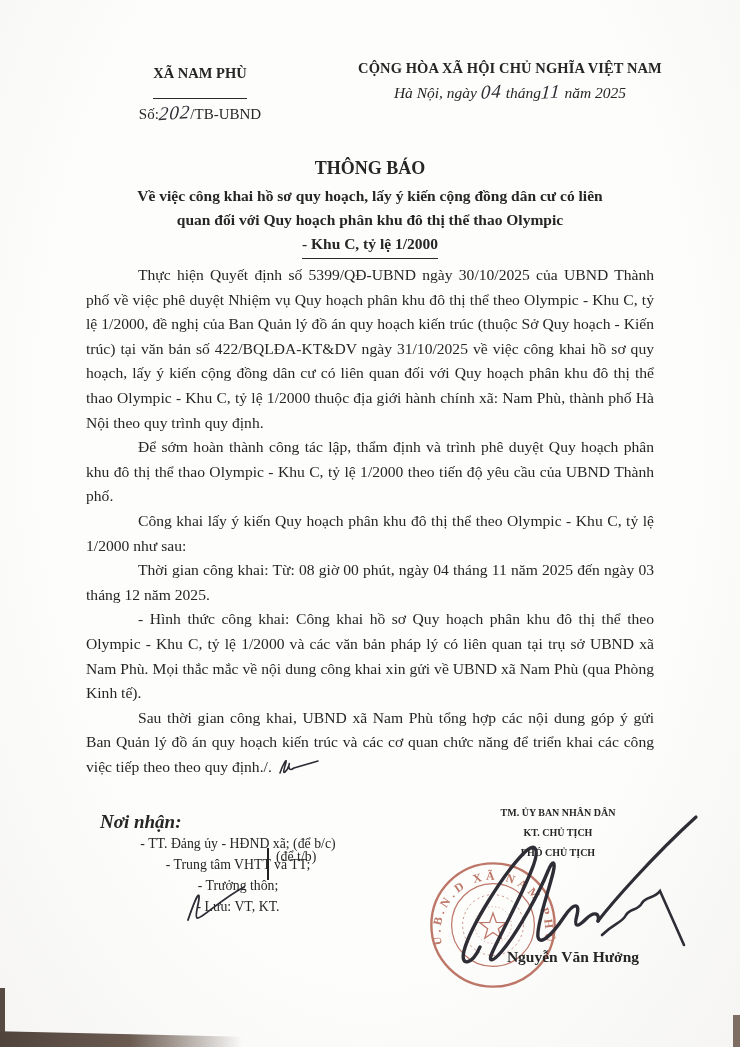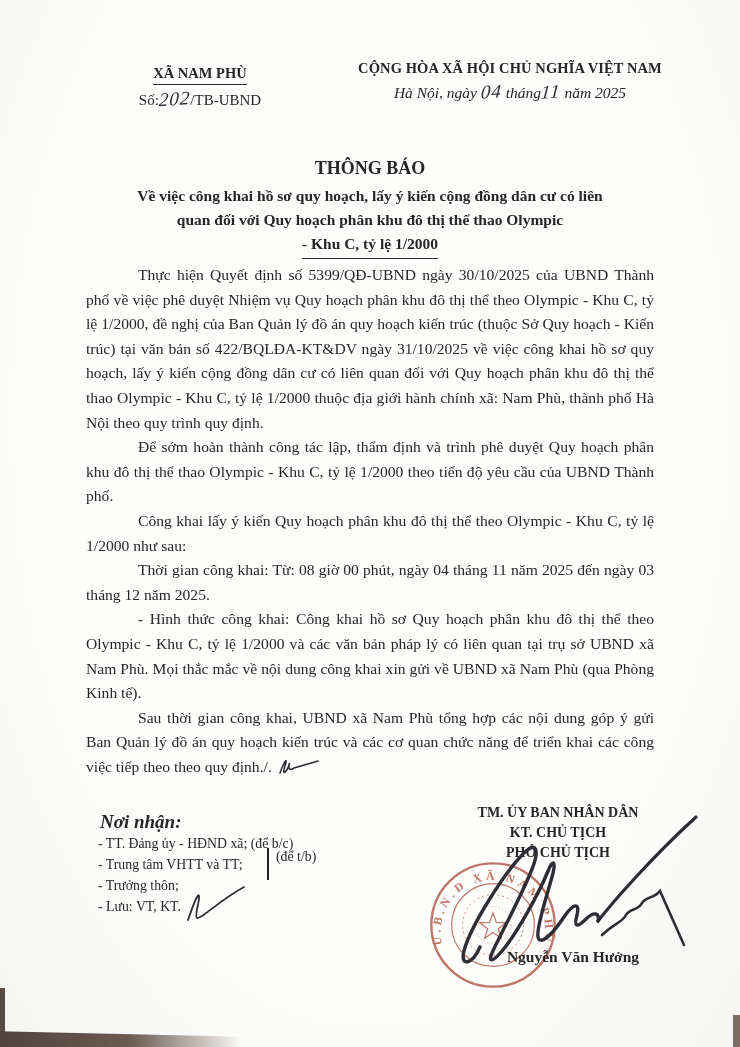--- a/index.html
+++ b/index.html
@@ -13,21 +13,21 @@
   .edge-bottom-left{position:absolute;left:-8px;top:1034px;width:250px;height:18px;
     background:linear-gradient(90deg,#4e423b 0%,#6b5b51 55%,rgba(107,91,81,0) 100%);
     transform:rotate(1.3deg);}
   .edge-bottom-right{position:absolute;right:0;top:1015px;width:7px;height:32px;background:#7d6d63;}
   .paper-tint{position:absolute;inset:0;pointer-events:none;
     background:radial-gradient(ellipse at 50% 40%,rgba(255,255,255,0) 60%,rgba(120,110,100,0.06) 100%);}
   
   .hdr-left{position:absolute;left:70px;top:62px;width:260px;text-align:center;}
   .hdr-left .org1{font-weight:bold;font-size:14.5px;letter-spacing:.2px;}
   .hdr-left .org2{font-weight:bold;font-size:14.5px;margin-top:3px;}
-  .hdr-left .org2 span{display:inline-block;border-bottom:1.4px solid #2b2b2b;padding-bottom:2px;}
+  .hdr-left .org2 span{display:inline-block;border-bottom:1.4px solid #2b2b2b;padding-bottom:16px;}
   .doc-no{margin-top:7px;font-size:15px;}
   .hand{font-style:italic;font-size:19px;letter-spacing:1px;display:inline-block;
     transform:rotate(-4deg) skewX(-8deg);color:#2e2d35;line-height:0;}
   .hdr-right{position:absolute;left:330px;top:60px;width:360px;text-align:center;}
   .hdr-right .nat1{font-weight:bold;font-size:14.5px;letter-spacing:.1px;}
   .hdr-right .nat2{font-weight:bold;font-size:15px;margin-top:4px;}
   .hdr-right .nat2 span{display:inline-block;border-bottom:1.4px solid #2b2b2b;padding-bottom:2px;}
   .dateline{margin-top:7px;font-style:italic;font-size:15.5px;}
   
   .title{position:absolute;left:0;top:158px;width:740px;text-align:center;font-weight:bold;font-size:18px;}
@@ -36,26 +36,26 @@
   .subtitle .u{display:inline-block;border-bottom:1.5px solid #2b2b2b;padding-bottom:2px;}
   
   .body-text{position:absolute;left:86px;top:263px;width:568px;font-size:15.6px;line-height:24.6px;
     text-align:justify;}
   .body-text p{margin:0;text-indent:52px;}
   .body-text p.center{text-align:center;text-indent:0;font-weight:bold;}
   .squiggle{display:inline-block;vertical-align:-4px;margin-left:2px;}
   
   .recipients{position:absolute;left:98px;top:814px;width:280px;font-size:13.8px;line-height:16px;}
   .recipients .rh{font-weight:bold;font-style:italic;font-size:19px;margin-left:2px;margin-bottom:6px;}
-  .recipients .ri{margin-top:5px;}
+  .recipients .ri{margin-top:5px;text-align:center;}
   .group-line{position:absolute;left:267px;top:848px;width:1.6px;height:32px;background:#222;}
   .group-note{position:absolute;left:276px;top:849px;font-size:13.8px;}
   .check-mark{position:absolute;left:180px;top:882px;}
   .sign-block{position:absolute;left:408px;top:803px;width:300px;text-align:center;
-    font-weight:bold;font-size:14px;line-height:20px;}
+    font-weight:bold;font-size:10px;line-height:20px;}
   .signer-name{position:absolute;left:468px;top:948px;width:210px;text-align:center;
     font-weight:bold;font-size:15.5px;}
   .seal{position:absolute;left:424px;top:856px;opacity:.82;}
   .big-signature{position:absolute;left:452px;top:795px;}
 </style>
 </head>
 <body>
 
 <div class="page">
   <div class="paper-tint"></div>

